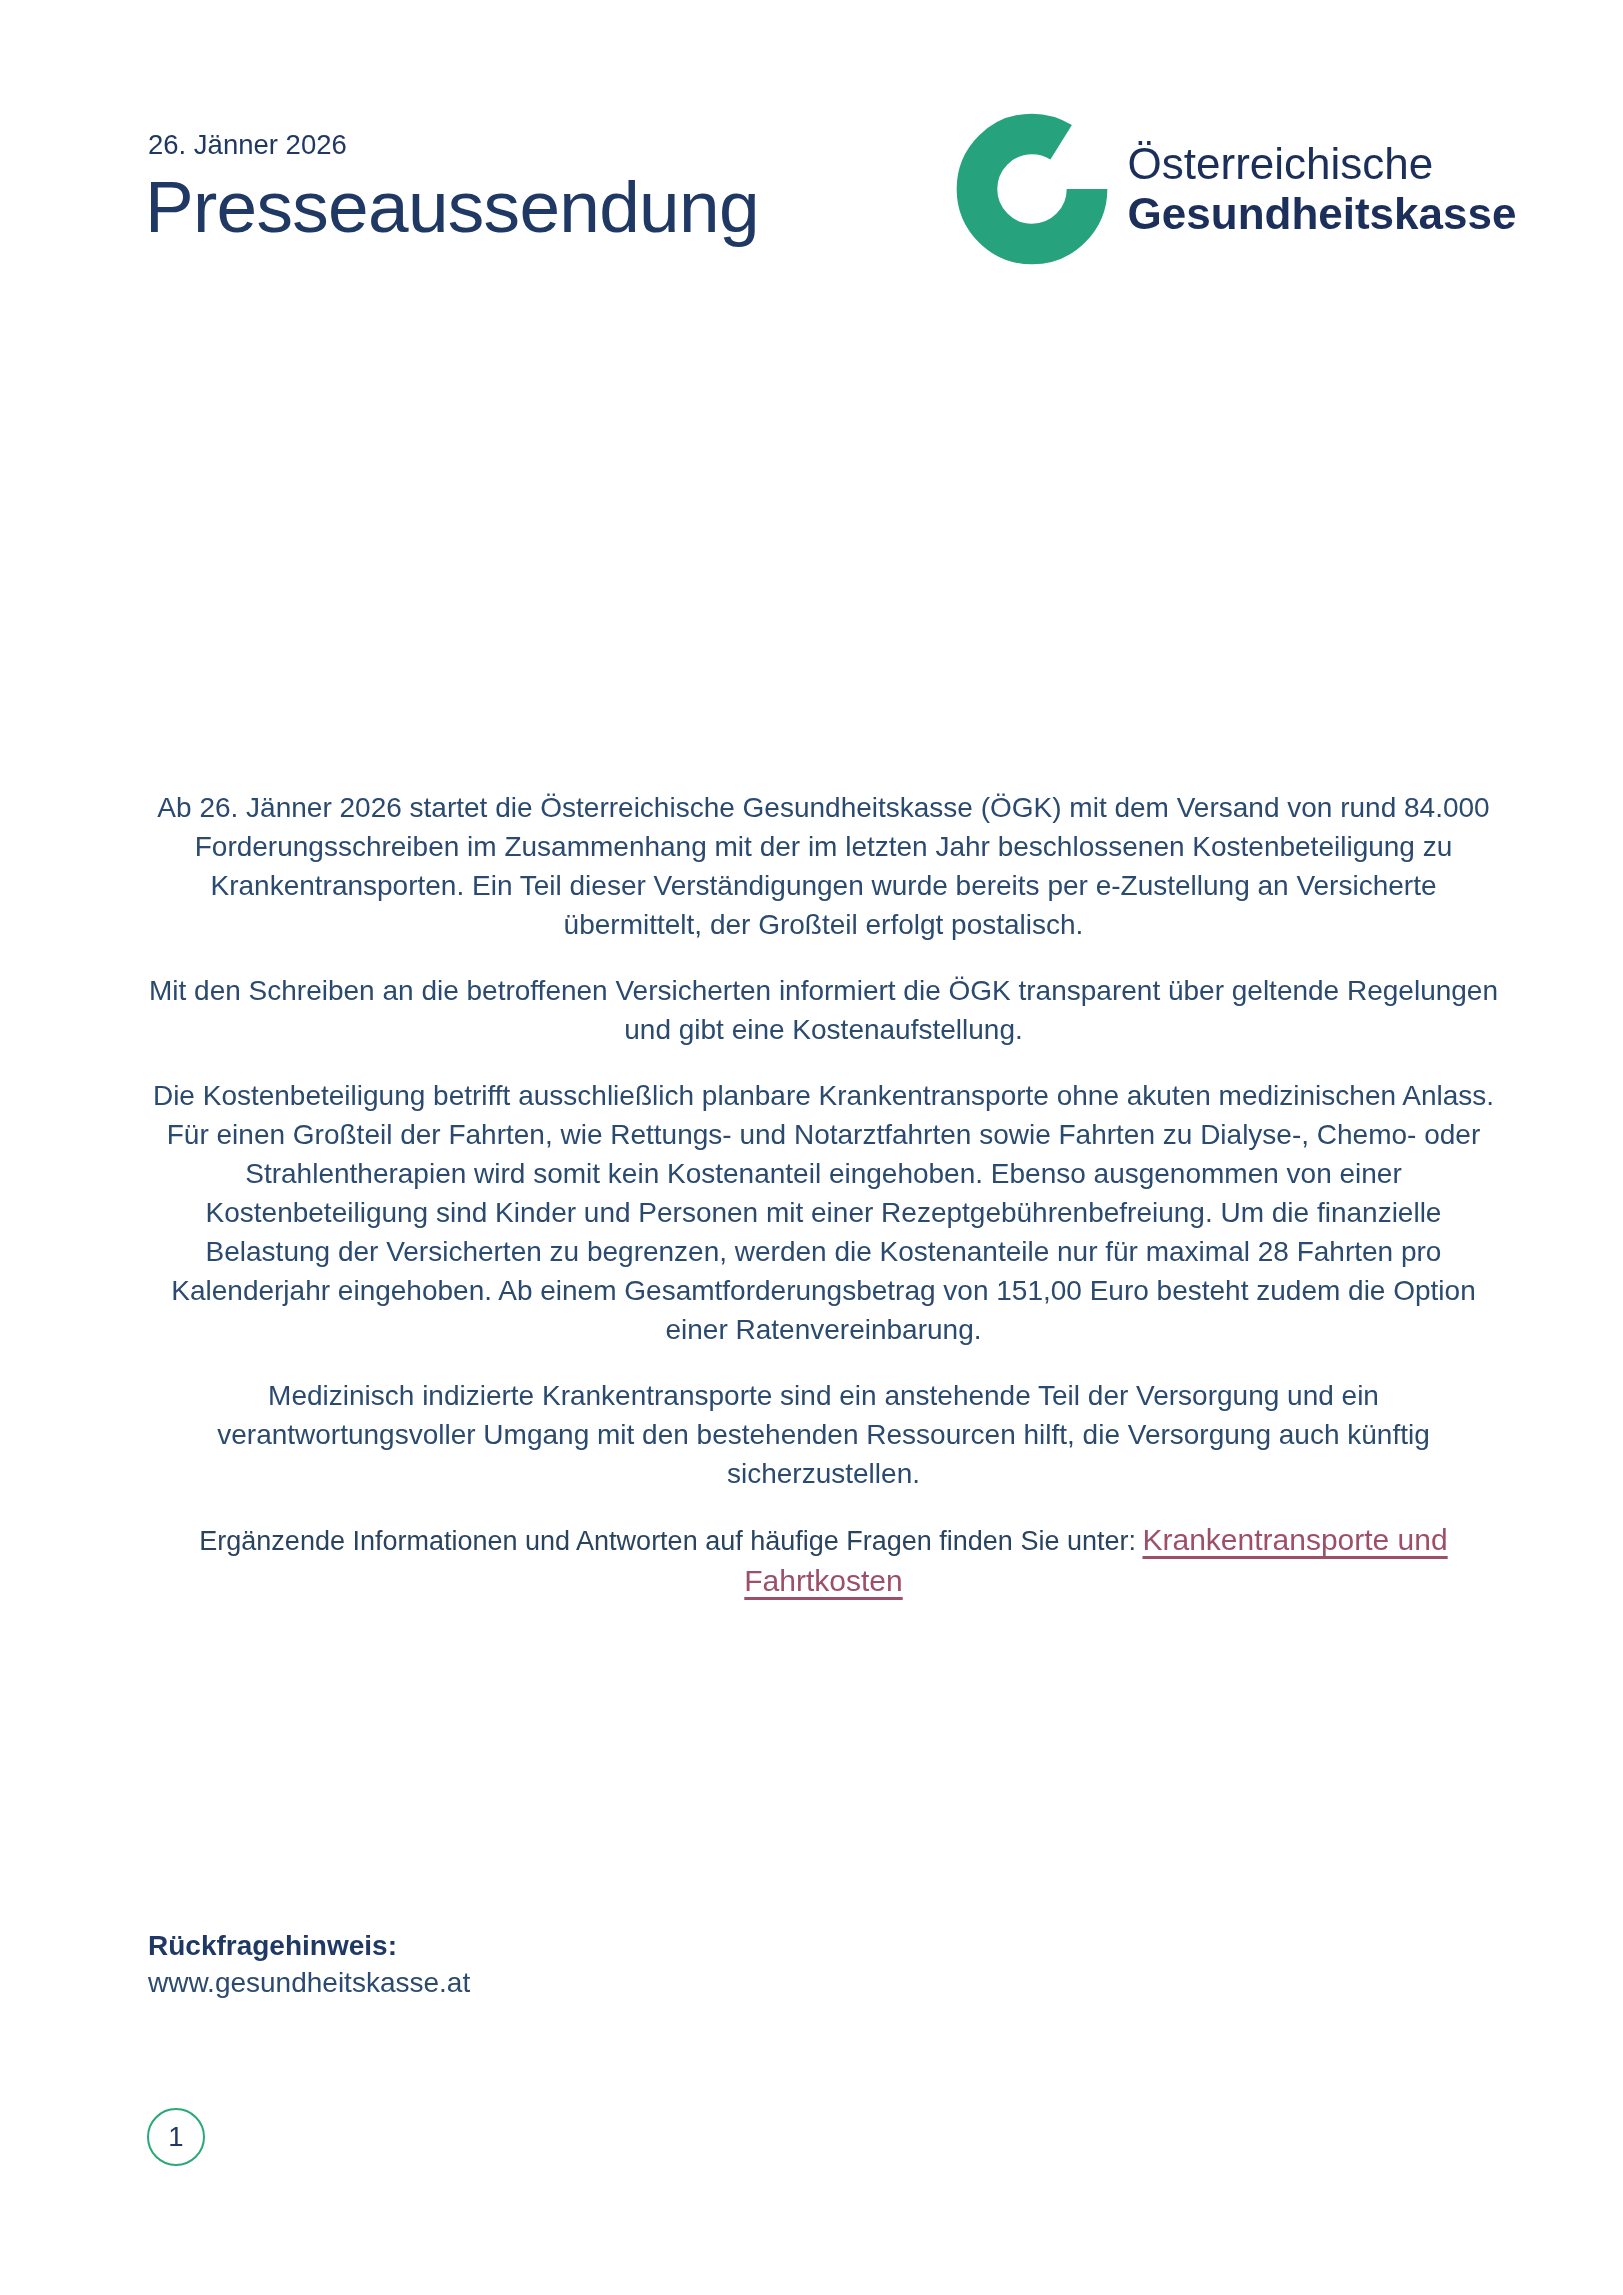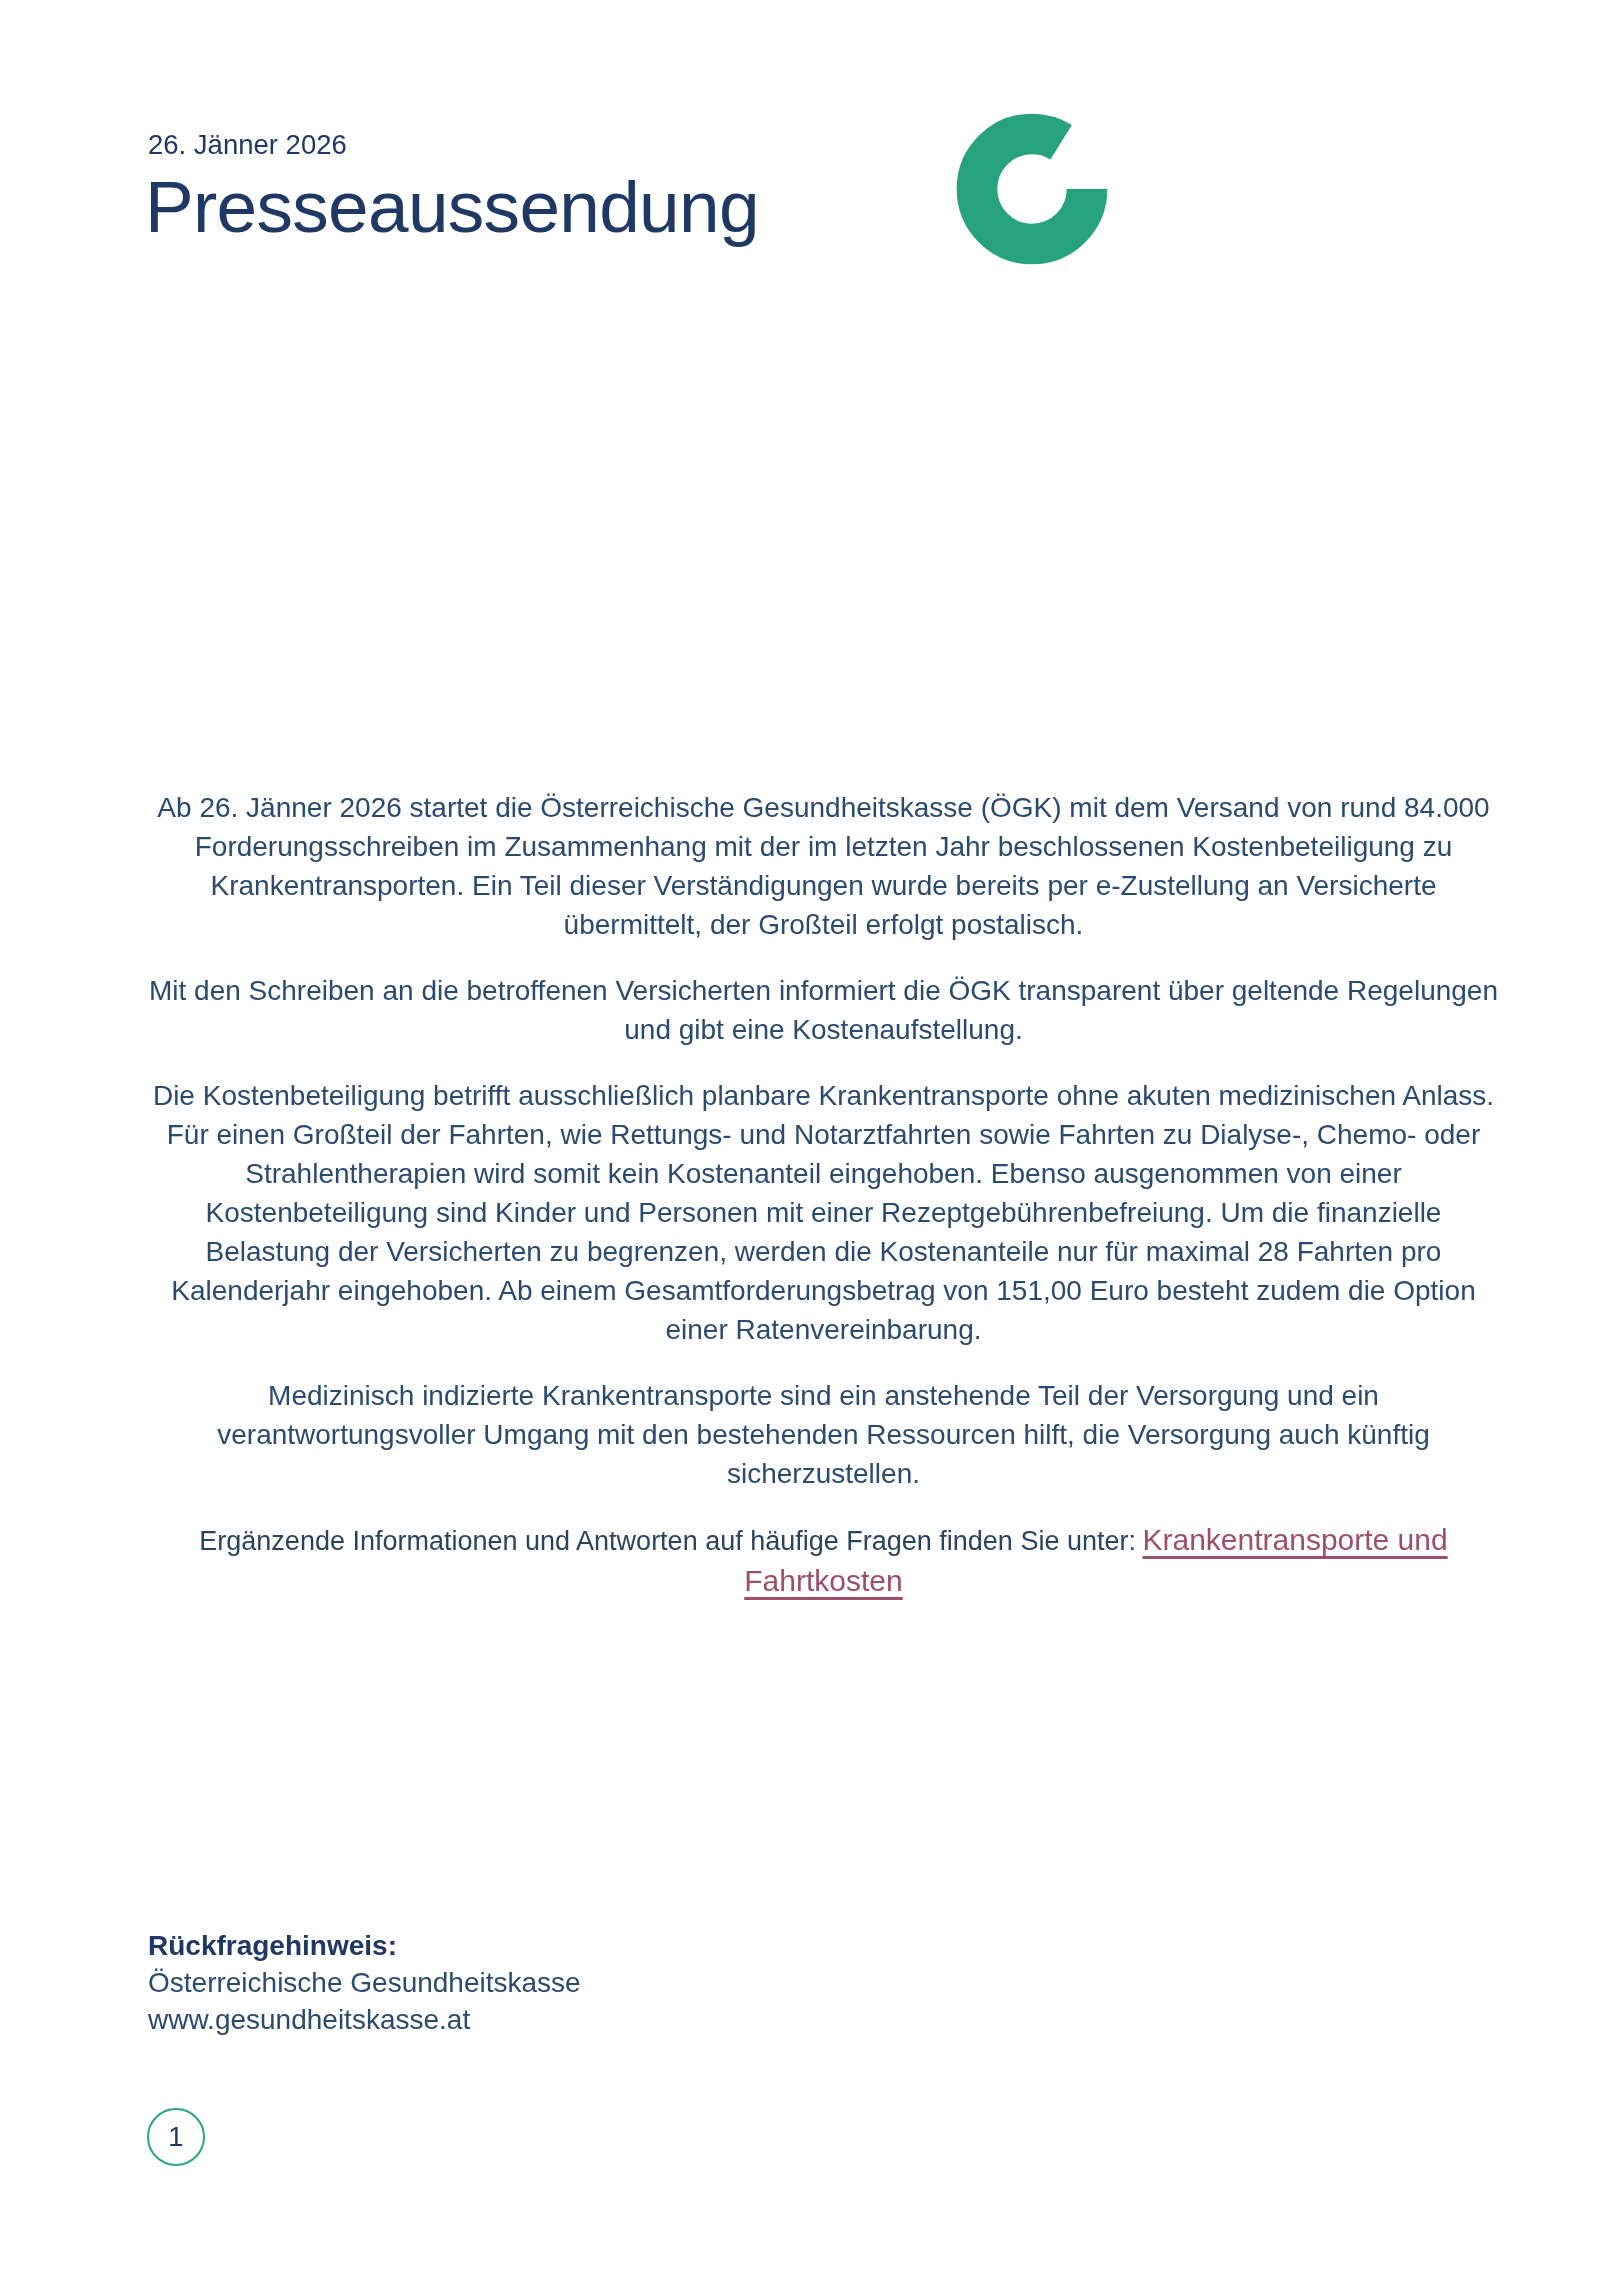--- a/index.html
+++ b/index.html
@@ -107,36 +107,39 @@
   <div class="header-date">26. Jänner 2026</div>
   <div class="header-doctype">Presseaussendung</div>
 
   <div class="logo">
     <span class="logo-mark">
       <svg viewBox="0 0 232 232" width="152" height="152" aria-hidden="true">
 
         <circle cx="116" cy="116" r="84" fill="none" stroke="#26A37D" stroke-width="62" pathLength="360" stroke-dasharray="302 58"></circle>
       </svg>
     </span>
+    <span class="logo-text">
+      <span class="logo-line1" style="display:block">Österreichische</span>
+      <span class="logo-line2" style="display:block">Gesundheitskasse</span>
+    </span>
   </div>
 
 
   <div class="content">
     <p>Ab 26. Jänner 2026 startet die Österreichische Gesundheitskasse (ÖGK) mit dem Versand von rund 84.000 Forderungsschreiben im Zusammenhang mit der im letzten Jahr beschlossenen Kostenbeteiligung zu Krankentransporten. Ein Teil dieser Verständigungen wurde bereits per e-Zustellung an Versicherte übermittelt, der Großteil erfolgt postalisch.</p>
     <p>Mit den Schreiben an die betroffenen Versicherten informiert die ÖGK transparent über geltende Regelungen und gibt eine Kostenaufstellung.</p>
     <p>Die Kostenbeteiligung betrifft ausschließlich planbare Krankentransporte ohne akuten medizinischen Anlass. Für einen Großteil der Fahrten, wie Rettungs- und Notarztfahrten sowie Fahrten zu Dialyse-, Chemo- oder Strahlentherapien wird somit kein Kostenanteil eingehoben. Ebenso ausgenommen von einer Kostenbeteiligung sind Kinder und Personen mit einer Rezeptgebührenbefreiung. Um die finanzielle Belastung der Versicherten zu begrenzen, werden die Kostenanteile nur für maximal 28 Fahrten pro Kalenderjahr eingehoben. Ab einem Gesamtforderungsbetrag von 151,00 Euro besteht zudem die Option einer Ratenvereinbarung.</p>
     <p>Medizinisch indizierte Krankentransporte sind ein anstehende Teil der Versorgung und ein verantwortungsvoller Umgang mit den bestehenden Ressourcen hilft, die Versorgung auch künftig sicherzustellen.</p>
     <p class="info-line">
       <span>Ergänzende Informationen und Antworten auf häufige Fragen finden Sie unter:</span><a class="doc-link">Krankentransporte und Fahrtkosten</a>
     </p>
   </div>
 
   <div class="footer">
     <div class="footer-heading">Rückfragehinweis:</div>
-    <div>Österreichische Gesundheitskasse</div>
     <div>www.gesundheitskasse.at</div>
   </div>
 
   <div class="page-badge">
     <span>1</span>
   </div>
 
 </div>
 
 

